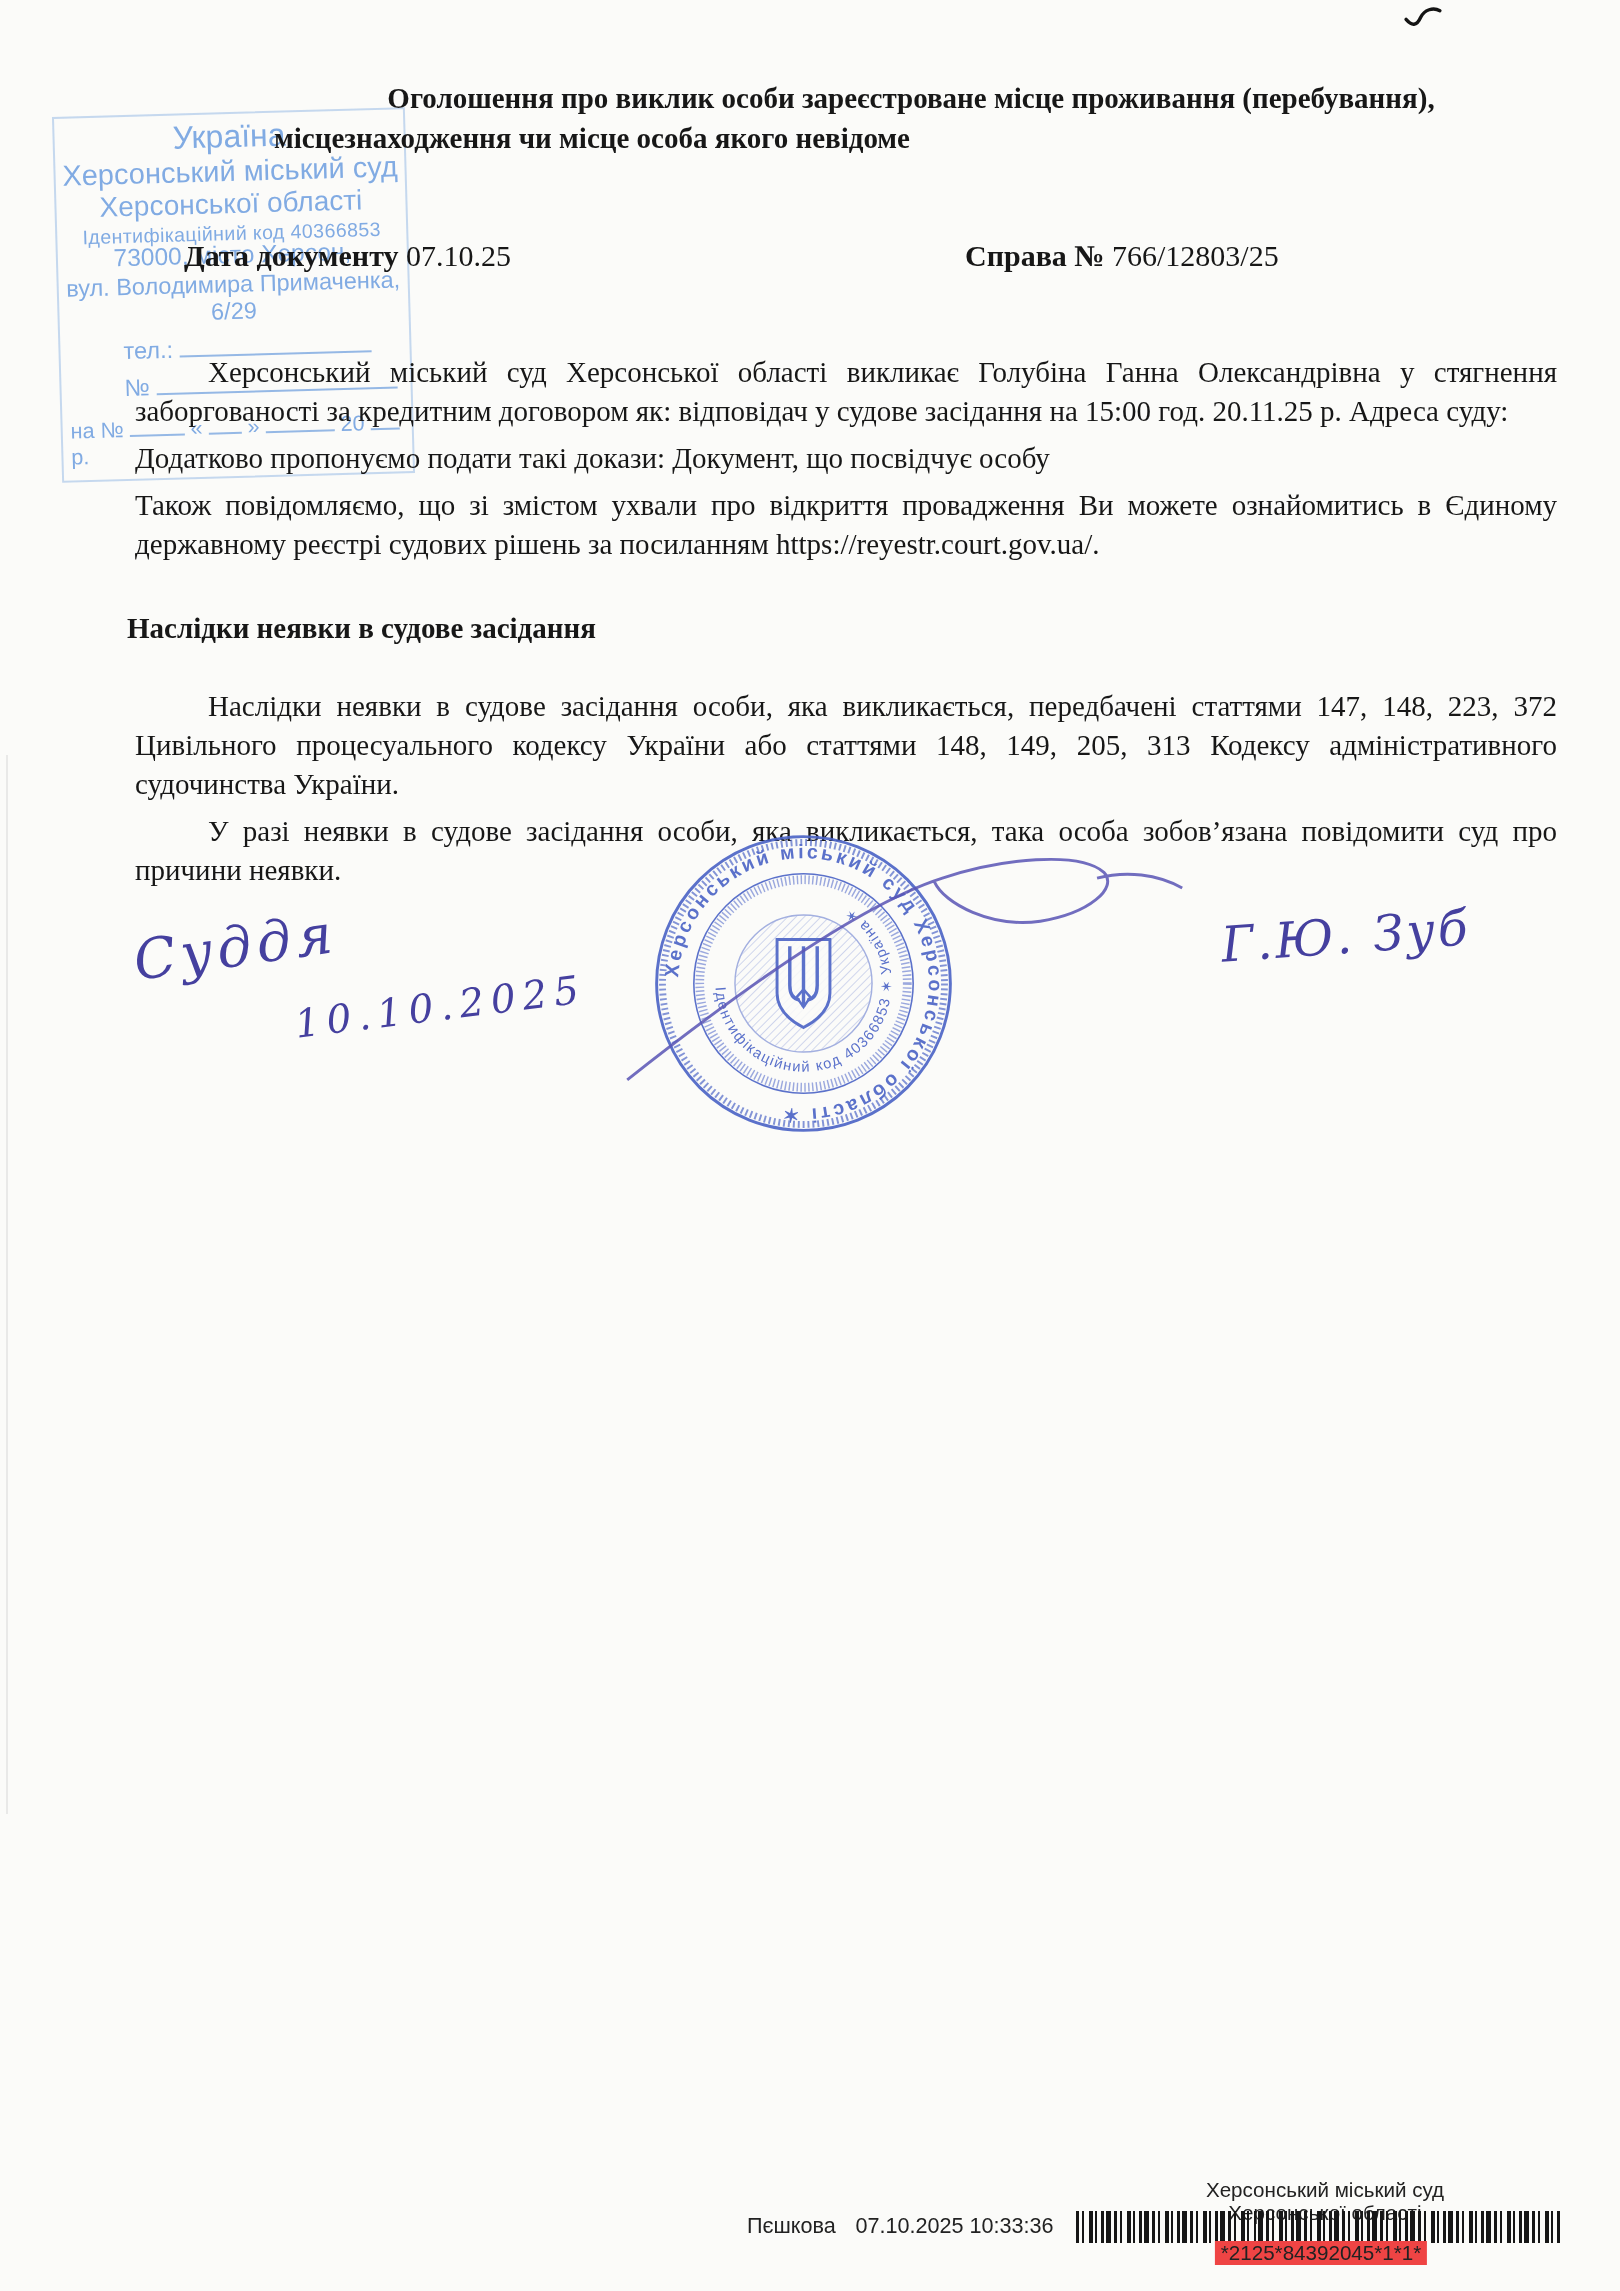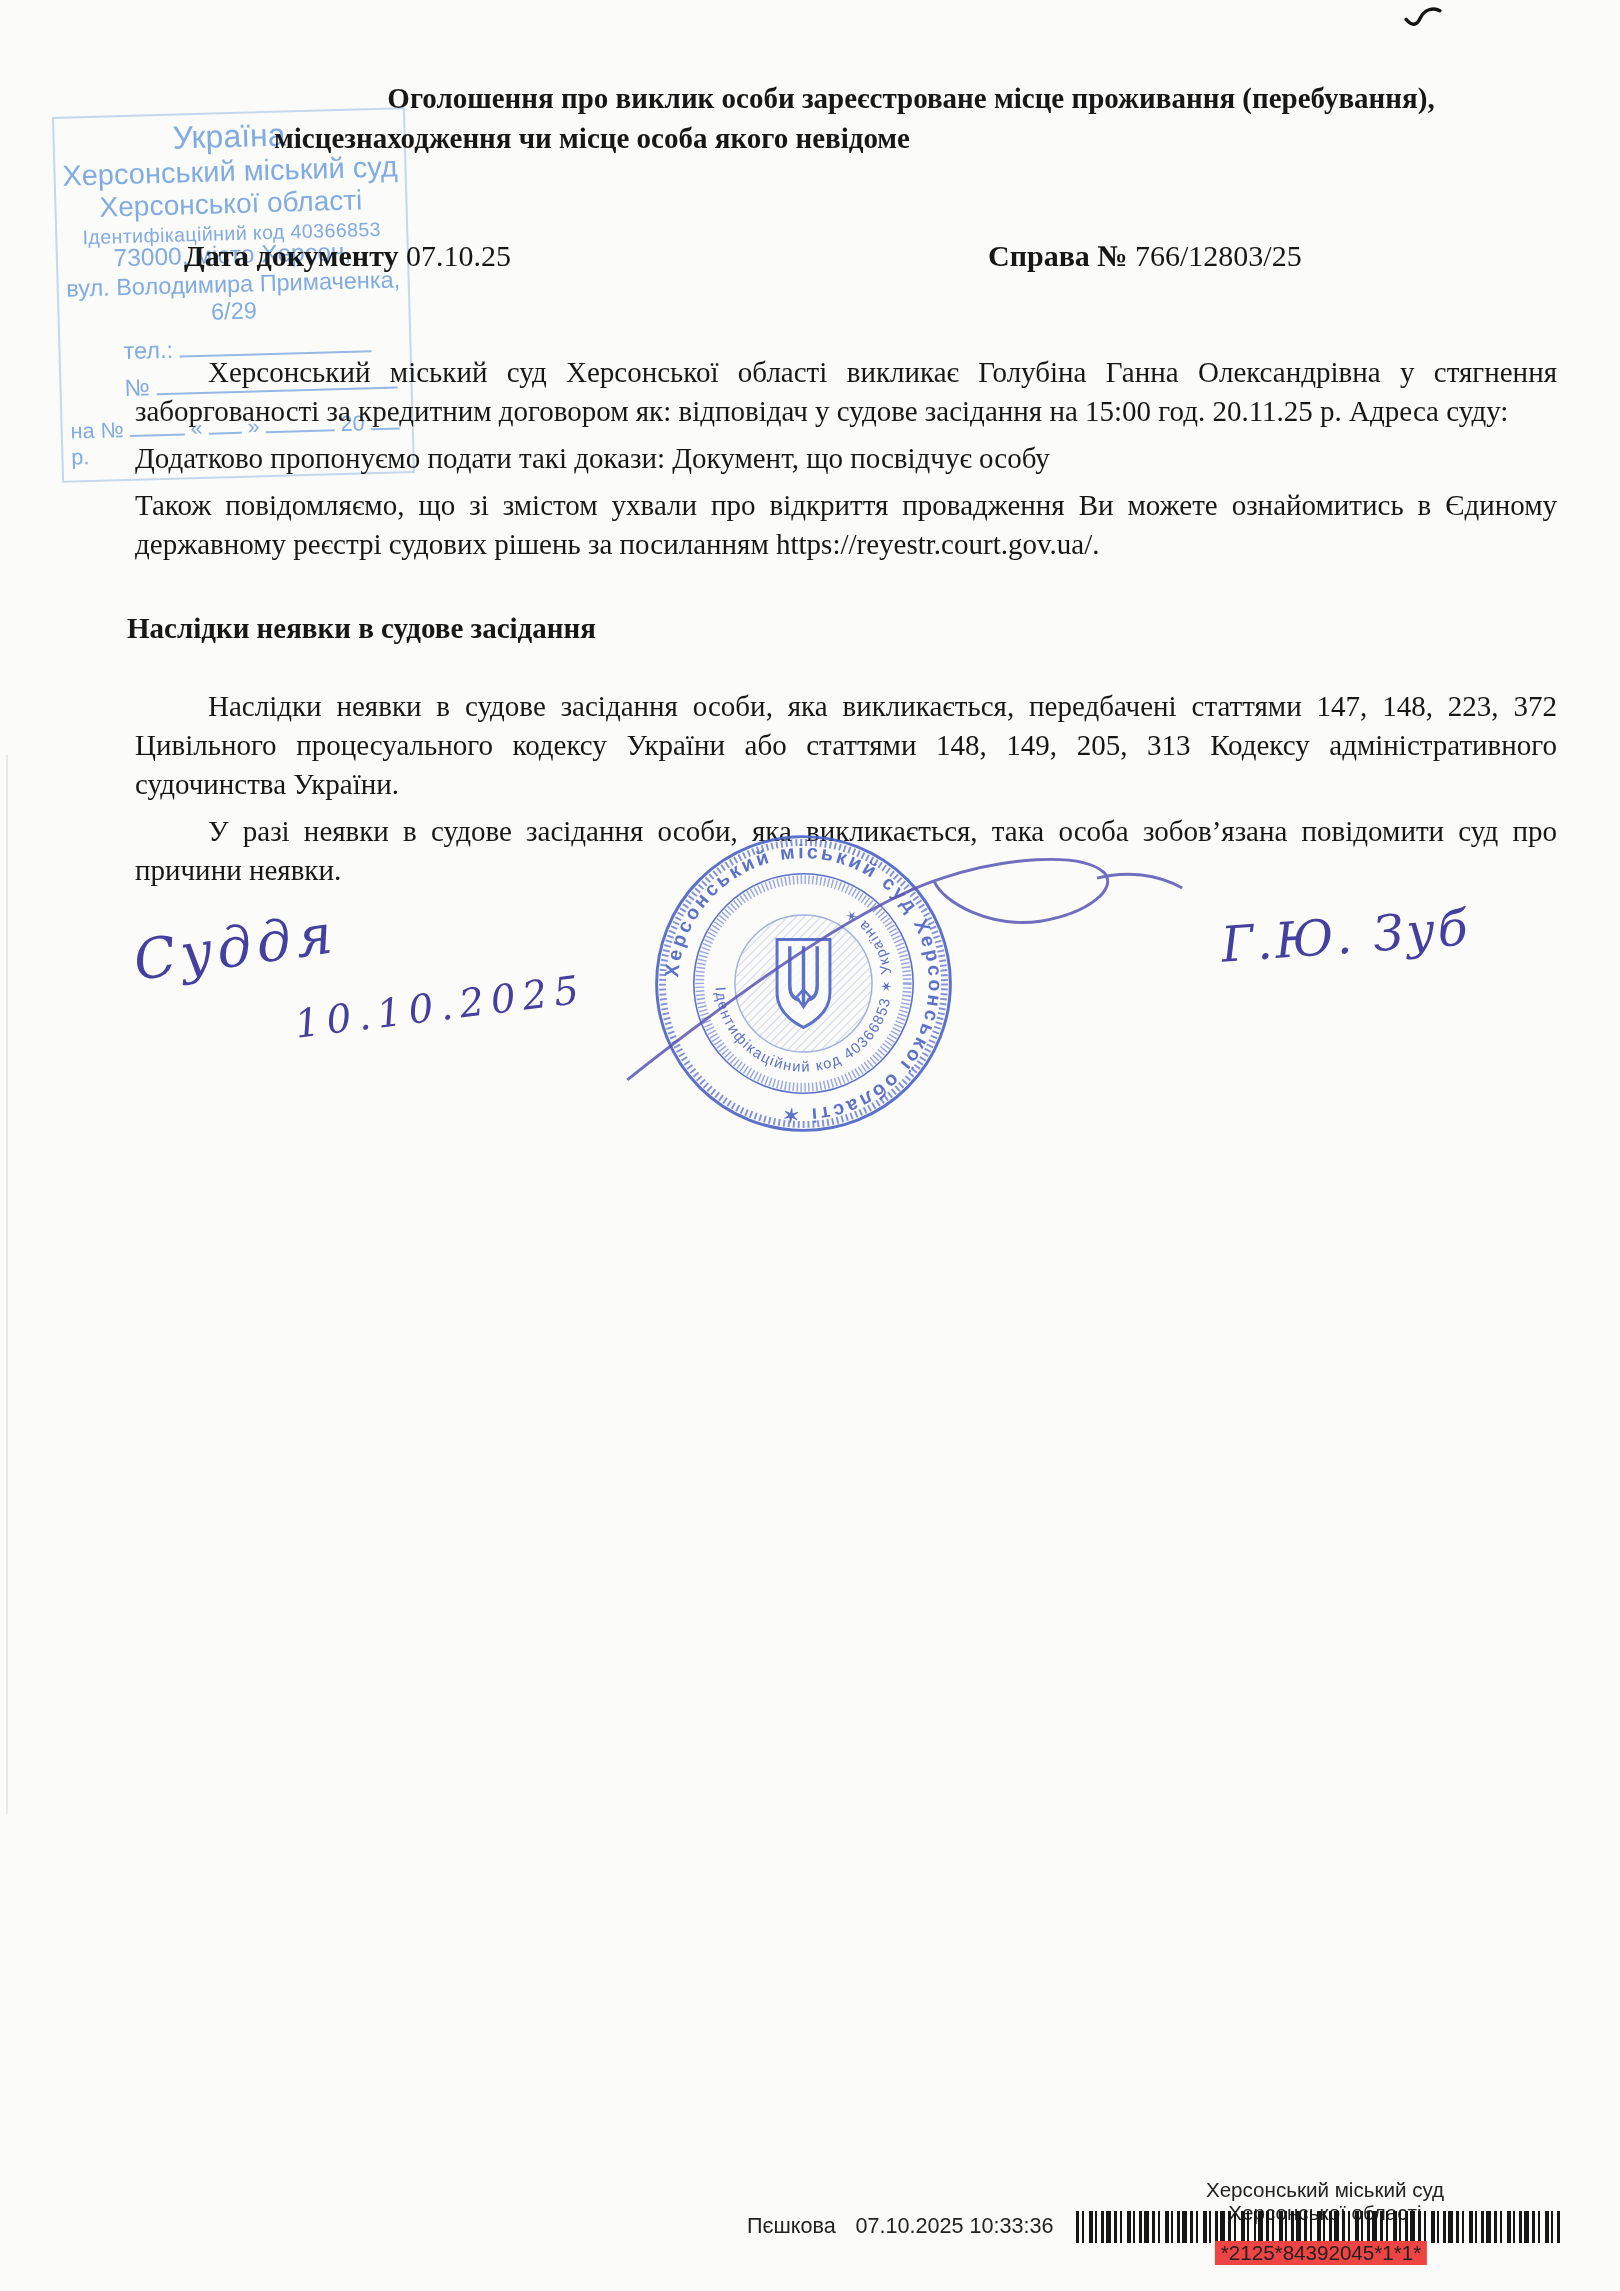--- a/index.html
+++ b/index.html
@@ -21,21 +21,21 @@
   .s-id{font-size:19.6px;letter-spacing:0.4px;margin-top:2px;}
   .s-city{font-size:24.5px;margin-top:-3.9px;}
   .s-street{font-size:23.5px;margin-top:2px;}
   .s-row{font-size:23.5px;text-align:left;padding-left:63px;margin-top:9.8px;}
   .s-row2{font-size:21.6px;text-align:left;padding-left:7.8px;margin-top:15.7px;}
   .blank{display:inline-block;border-bottom:2px solid rgba(125,168,224,.85);height:15.7px;vertical-align:baseline;}
 
   
   .meta{position:absolute;font-size:30px;z-index:2;white-space:nowrap;}
   #meta-date{left:184px;top:239px;}
-  #meta-case{left:988px;top:239px;}
+  #meta-case{left:965px;top:239px;}
   .meta b{font-weight:700;}
 
   
   #bodytext{position:absolute;left:127px;top:345px;width:1438px;font-size:29px;line-height:39px;z-index:2;}
   #bodytext p{margin:8px;text-align:justify;}
   .ind{text-indent:73px;}
   #heading2{font-size:29px;font-weight:700;width:1245px;margin:45px 0 39px 0;}
 
   
   .hw{position:absolute;font-style:italic;color:#45409f;z-index:6;white-space:nowrap;

